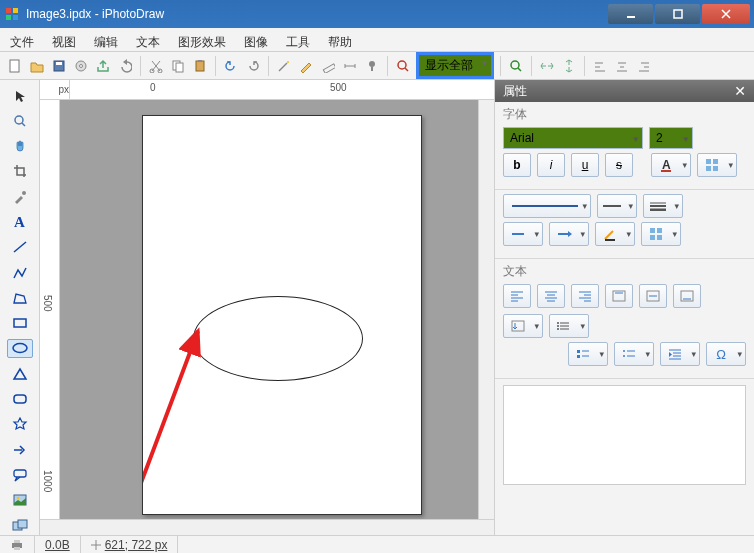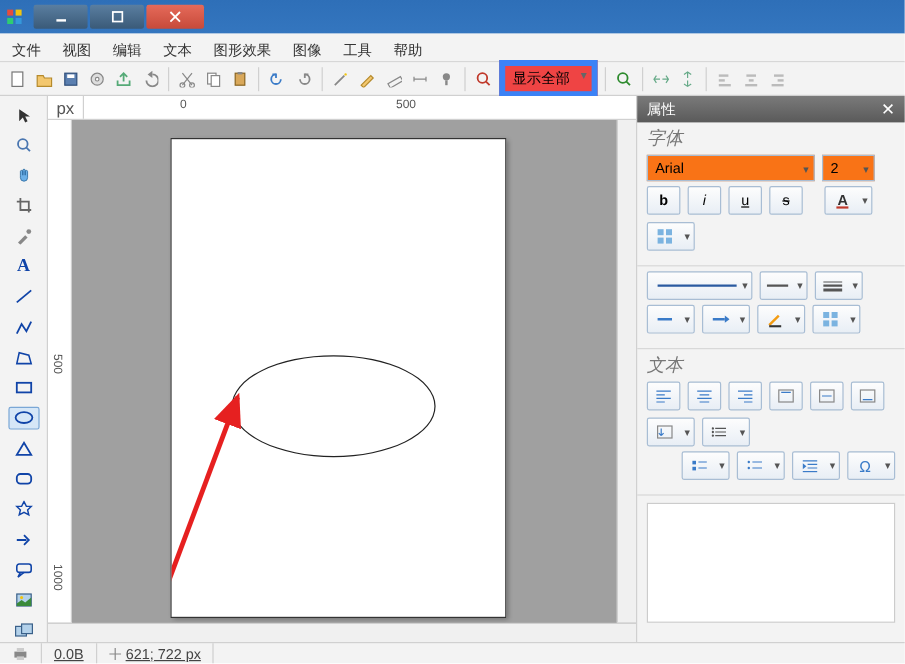--- a/index.html
+++ b/index.html
@@ -17,52 +17,52 @@
 .tbtn svg { fill: #fff; }
 
 
 .menubar { height: 24px; background: #f3f3f3; border-bottom: 1px solid #d0d0d0; display: flex; align-items: flex-end; padding: 0 10px; }
 .menubar span { margin-right: 18px; color: #333; }
 
 
 .toolbar { height: 28px; background: #f3f3f3; border-bottom: 1px solid #d0d0d0; display: flex; align-items: center; padding: 0 6px; gap: 4px; }
 .tbicon { width: 18px; height: 18px; display: flex; align-items: center; justify-content: center; }
 .tbsep { width: 1px; height: 20px; background: #d0d0d0; margin: 0 2px; }
-.zoom-sel { border: 5px solid #3b82f6; background: #ef4444; padding: 2px 18px 2px 6px; font-size: 12px; position: relative; }
+.zoom-sel { border: 3px solid #3b82f6; background: #4d7c0f; padding: 2px 18px 2px 6px; font-size: 12px; position: relative; }
 .zoom-sel::after { content: "▾"; position: absolute; right: 4px; top: 2px; color: #666; font-size: 10px; }
 
 
 .main { display: flex; height: 455px; }
 .tools-left { width: 40px; background: #f3f3f3; border-right: 1px solid #d0d0d0; display: flex; flex-direction: column; align-items: center; padding-top: 6px; gap: 6px; }
 .tool { width: 26px; height: 22px; display: flex; align-items: center; justify-content: center; border: 1px solid transparent; border-radius: 2px; }
 .tool.active { border: 1px solid #7aa7d6; background: #d6e7f7; }
 
 .canvas-wrap { flex: 1; display: flex; flex-direction: column; }
 .ruler-h { height: 20px; background: #fff; border-bottom: 1px solid #d0d0d0; display: flex; position: relative; }
-.ruler-h .unit { width: 30px; text-align: center; color: #555; font-size: 14px; border-right: 1px solid #d0d0d0; line-height: 20px; }
+.ruler-h .unit { width: 30px; text-align: right; color: #555; font-size: 10px; border-right: 1px solid #d0d0d0; line-height: 20px; }
 .ruler-h .ticks { flex: 1; position: relative; }
 .rlabel { position: absolute; top: 2px; font-size: 10px; color: #555; }
 .canvas-body { flex: 1; display: flex; background: #aaa; overflow: hidden; position: relative; }
 .ruler-v { width: 20px; background: #fff; border-right: 1px solid #d0d0d0; position: relative; }
 .rlabelv { position: absolute; left: 2px; font-size: 10px; color: #555; writing-mode: vertical-rl; }
 .canvas { flex: 1; position: relative; background: #a0a0a0; }
 .page { position: absolute; left: 82px; top: 15px; width: 280px; height: 400px; background: #fff; border: 1px solid #333; box-shadow: 2px 2px 4px rgba(0,0,0,0.3); }
 .ellipse { position: absolute; left: 50px; top: 180px; width: 170px; height: 85px; border: 1px solid #222; border-radius: 50%; }
 .arrow-ann { position: absolute; left: 0; top: 0; pointer-events: none; }
 .scrollbar-v { width: 16px; background: #f0f0f0; border-left: 1px solid #d0d0d0; position: relative; }
 .scrollbar-h { height: 16px; background: #f0f0f0; border-top: 1px solid #d0d0d0; }
 
 
-.panel { width: 224px; background: #f3f3f3; border-left: 1px solid #d0d0d0; display: flex; flex-direction: column; }
+.panel { width: 260px; background: #f3f3f3; border-left: 1px solid #d0d0d0; display: flex; flex-direction: column; }
 .panel-hdr { height: 22px; background: linear-gradient(#7a7a7a,#5a5a5a); color: #fff; display: flex; align-items: center; padding: 0 8px; }
 .panel-hdr .x { margin-left: auto; font-size: 14px; }
 .psec { border-bottom: 1px solid #d8d8d8; padding: 4px 8px 8px; }
-.psec-t { color: #777; font-size: 15px; margin-bottom: 4px; font-style: italic; }
+.psec-t { color: #777; font-size: 12px; margin-bottom: 4px; }
 .prow { display: flex; align-items: center; gap: 6px; margin-bottom: 4px; flex-wrap: wrap; }
-.psel { border: 1px solid #a8bdd4; background: #f97316; padding: 2px 16px 2px 6px; font-size: 12px; position: relative; height: 22px; line-height: 16px; }
+.psel { border: 1px solid #a8bdd4; background: #4d7c0f; padding: 2px 16px 2px 6px; font-size: 12px; position: relative; height: 22px; line-height: 16px; }
 .psel::after { content: "▾"; position: absolute; right: 4px; top: 3px; color: #555; font-size: 9px; }
 .pbtn { width: 28px; height: 24px; border: 1px solid #a8bdd4; background: linear-gradient(#fdfdfd,#e8eef5); display: flex; align-items: center; justify-content: center; border-radius: 2px; }
 .pbtn.dd { width: 40px; position: relative; padding-right: 10px; }
 .pbtn.dd::after { content: "▾"; position: absolute; right: 3px; font-size: 9px; color: #555; }
 .pbtn.wdd { width: 88px; justify-content: flex-start; padding-left: 6px; padding-right: 12px; position: relative; }
 .pbtn.wdd::after { content: "▾"; position: absolute; right: 3px; font-size: 9px; color: #555; }
 .preview { margin: 6px 8px; height: 100px; border: 1px solid #ccc; background: #fff; }
 
 
 .statusbar { height: 18px; background: #f3f3f3; border-top: 1px solid #d0d0d0; display: flex; align-items: center; font-size: 11px; color: #444; }
@@ -73,20 +73,21 @@
 
 <div class="titlebar">
   <span class="icon">
     <svg width="16" height="16">
         <rect x="2" y="2" width="5" height="5" fill="#e74c3c"></rect>
         <rect x="9" y="2" width="5" height="5" fill="#f1c40f"></rect>
         <rect x="2" y="9" width="5" height="5" fill="#2ecc71"></rect>
         <rect x="9" y="9" width="5" height="5" fill="#3498db"></rect>
       </svg>
   </span>
+  <span class="title">Image3.ipdx - iPhotoDraw</span>
   <div class="tctl">
     <div class="tbtn min">
         <svg width="10" height="10">
           <rect x="1" y="7" width="8" height="2"></rect>
         </svg>
       </div>
     <div class="tbtn max">
         <svg width="10" height="10">
           <rect x="1" y="1" width="8" height="8" fill="none" stroke="#fff" stroke-width="1.5"></rect>
         </svg>

